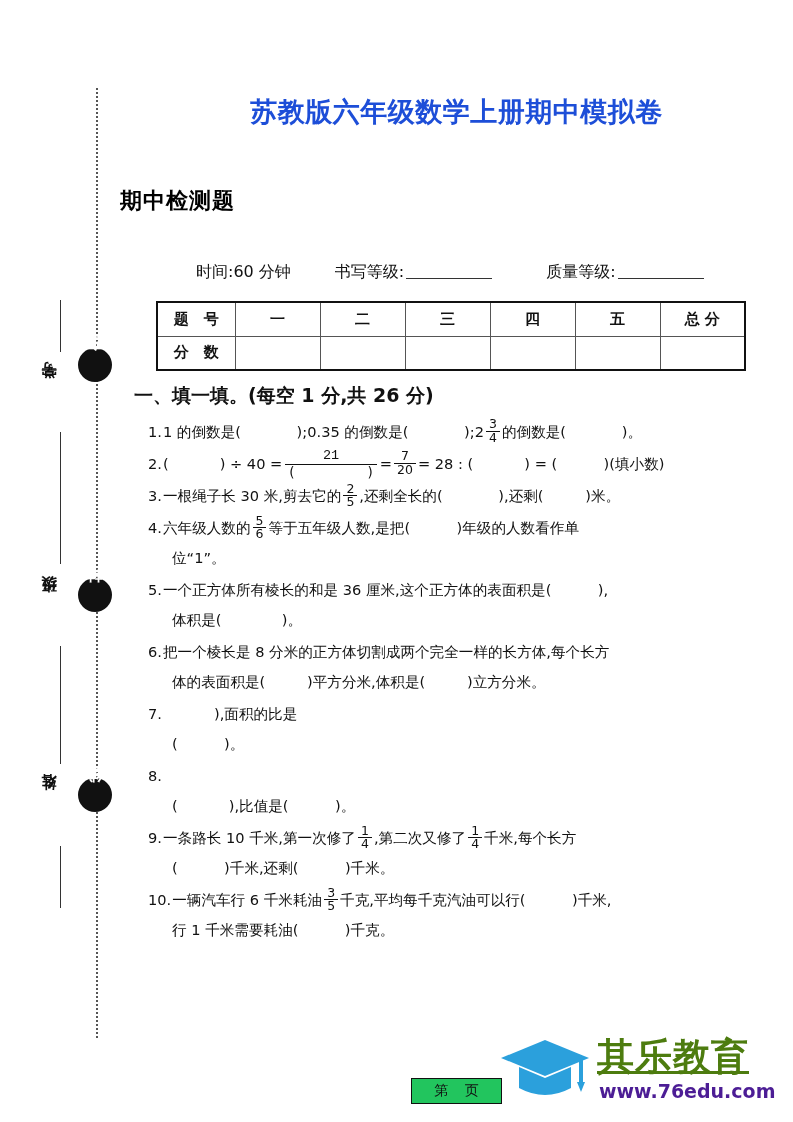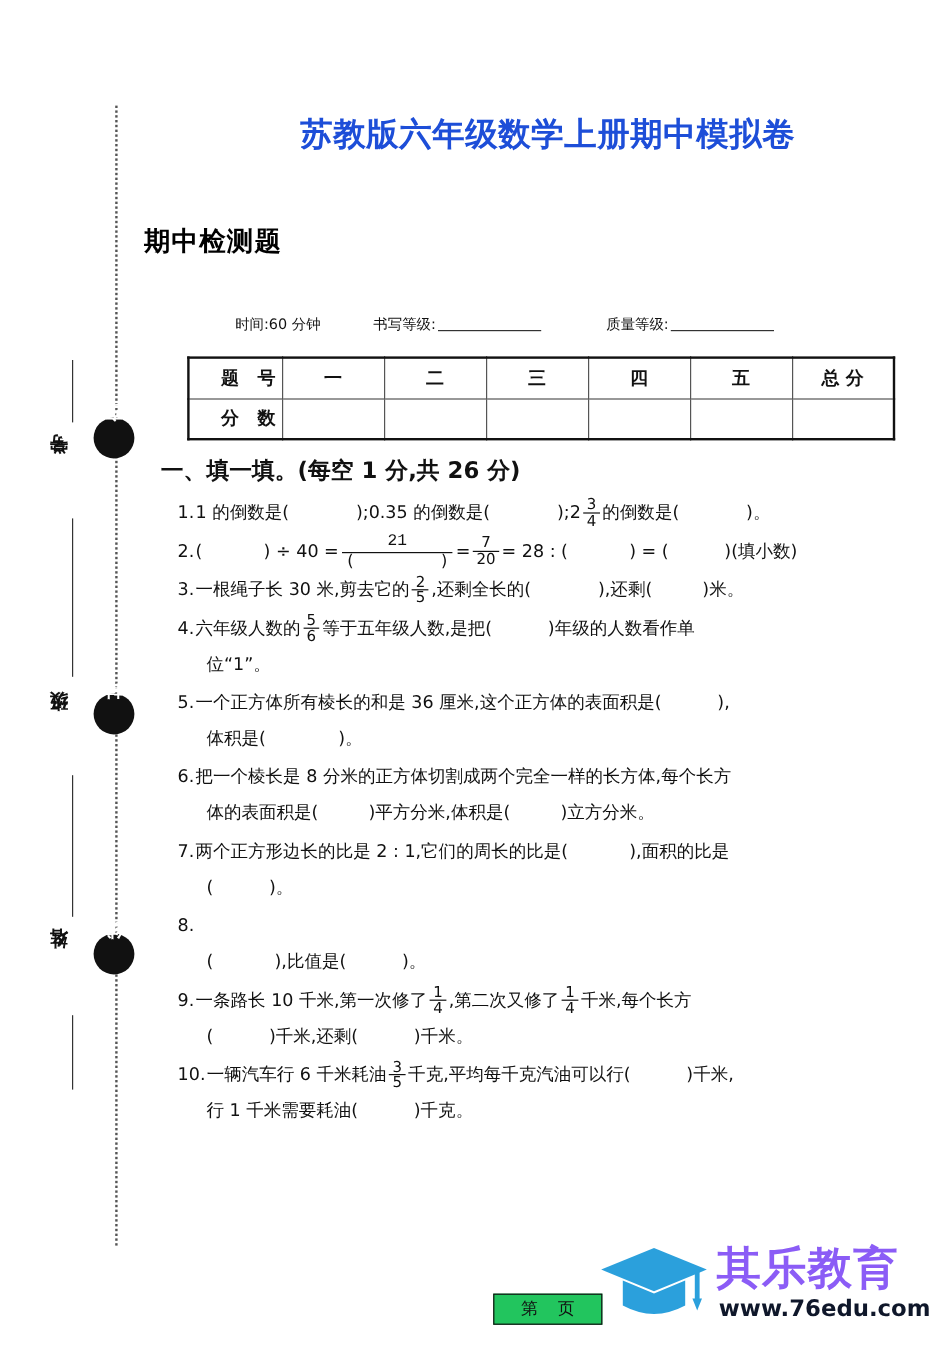--- a/index.html
+++ b/index.html
@@ -67,21 +67,21 @@
   #page-subtitle{
     text-align:left; font-size:22px; font-weight:bold;
     font-family:"DejaVu Sans","Liberation Sans",sans-serif;
     margin-top:56px; letter-spacing:1px;
     color:#000;
   }
 
   
   #exam-info{
     margin-top:46px; padding-left:76px;
-    font-size:12px; display:flex; align-items:flex-start; gap:0;
+    font-size:16px; display:flex; align-items:flex-start; gap:0;
   }
   #exam-info .info-item{ white-space:nowrap; }
   #info-time{ margin-right:44px; }
   #info-writing{ margin-right:54px; }
   .blank-rule{
     display:inline-block; width:86px; border-bottom:1px solid #333;
     height:13px; vertical-align:-2px; margin-left:2px;
   }
 
   
@@ -89,21 +89,21 @@
   table#score-table{
     border-collapse:collapse; width:590px;
     border:2px solid #111;
   }
   table#score-table td{
     border:1px solid #555;
     height:34px; text-align:center; vertical-align:middle;
     font-size:15px; font-weight:bold;
   }
   table#score-table td.head-cell{
-    width:78px; letter-spacing:5px; padding-left:5px;text-align:right;
+    width:78px; letter-spacing:5px; padding-left:5px;
   }
   table#score-table td.col-cell{ width:85px; }
 
   
   #section-one-heading{
     margin-top:12px; padding-left:14px;
     font-size:19px; font-weight:bold;
     font-family:"DejaVu Sans","Liberation Sans",sans-serif;
   }
 
@@ -330,21 +330,20 @@
           <span>体的表面积是(</span>
           <span class="paren-blank">         </span>
           <span>)平方分米,体积是(</span>
           <span class="paren-blank">         </span>
           <span>)立方分米。</span>
         </div>
       </div>
       <div class="question">
         <div class="q-line">
           <span class="q-num">7.</span>
-          <span>两个正方形边长的比是 2 : 1,它们的周长的比是(</span>
           <span class="paren-blank">           </span>
           <span>),面积的比是</span>
         </div>
         <div class="q-line indent">
           <span>(</span>
           <span class="paren-blank">          </span>
           <span>)。</span>
         </div>
       </div>
       <div class="question">
@@ -406,17 +405,17 @@
     <span id="footer-page-label">第  页</span>
   </div>
 
   <div id="watermark-logo">
     <svg id="logo-cap" viewBox="0 0 92 66">
       <polygon id="cap-top" points="46,4 90,22 46,40 2,22" fill="#2BA0DC"></polygon>
       <path id="cap-body" d="M20,31 L20,52 Q46,66 72,52 L72,31 L46,42 Z" fill="#2BA0DC"></path>
       <rect id="cap-tassel" x="80" y="22" width="4" height="26" fill="#2BA0DC"></rect>
       <polygon id="cap-tassel-tip" points="78,46 86,46 82,56" fill="#2BA0DC"></polygon>
     </svg>
-    <div id="logo-brand" style="color: #8b5cf6;">其乐教育</div>
-    <div id="logo-url" style="color: #0f172a;">www.76edu.com</div>
+    <div id="logo-brand" style="color: #4d7c0f; text-decoration: underline;">其乐教育</div>
+    <div id="logo-url" style="color: #4c1d95;">www.76edu.com</div>
   </div>
 
 </div>
 
 </body></html>

